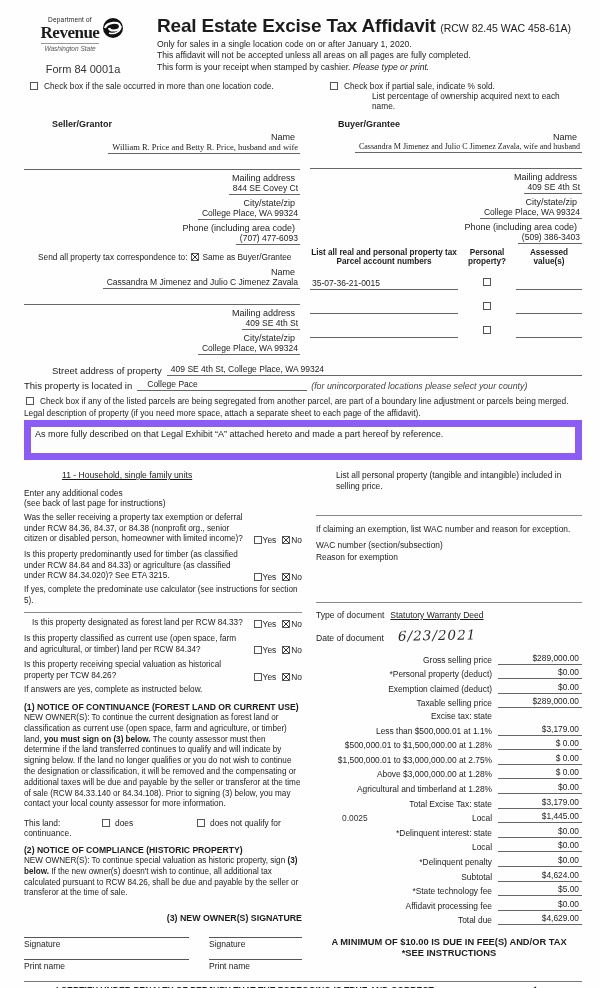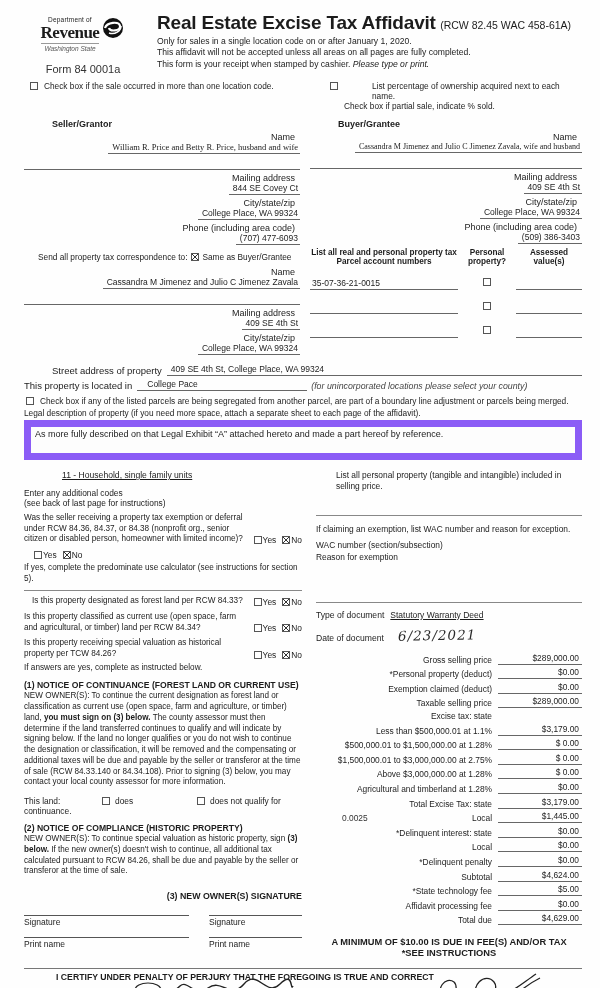--- a/index.html
+++ b/index.html
@@ -1,21 +1,21 @@
 <!DOCTYPE html>
 <html><head>
 <meta charset="utf-8">
 <style>
   * { margin:0; padding:0; box-sizing:border-box; }
   html,body { background:#fff; }
   body { width:600px; height:988px; font-family:"Liberation Sans", sans-serif; color:#1c1c1c; }
   .page { position:relative; width:600px; height:988px; overflow:hidden; padding:8px 18px 0 24px; background:#fefefe; }
 
   
-  .hdr { display:flex; align-items:flex-start; }
+  .hdr { display:flex; align-items:center; }
   .logo-block { width:118px; text-align:center; padding-top:8px; }
   .logo-row { display:flex; justify-content:center; align-items:flex-start; }
   .dept { font-size:6.5px; letter-spacing:.2px; }
   .rev { font-size:17px; font-weight:bold; letter-spacing:-.5px; font-family:"Liberation Serif", serif; }
   .wa { font-size:6.5px; font-style:italic; color:#555; border-top:1px solid #999; padding-top:1px; }
   .form-no { font-size:11px; margin-top:11px; color:#333; }
   .hdr-div { width:1px; background:#777; margin:2px 8px 0 6px; }
   .title-block { flex:1; padding-top:4px; }
   .title { font-size:19px; font-weight:bold; letter-spacing:-.2px; }
   .title-code { font-size:10.5px; }
@@ -157,22 +157,22 @@
   </div>
 
   <div class="cbrow">
     <div class="half-l">
       <span class="cb"></span>
       <span>Check box if the sale occurred in more than one location code.</span>
     </div>
     <div class="half-r">
       <span class="cb"></span>
       <div>
+        <div>Check box if partial sale, indicate % sold.</div>
         <div style="padding-left:28px;">List percentage of ownership acquired next to each name.</div>
-        <div>Check box if partial sale, indicate % sold.</div>
       </div>
     </div>
   </div>
 
   <div class="cols">
     <div class="col-l">
       <div class="party-h">Seller/Grantor</div>
       <div class="frow">
           <span class="lbl">Name</span>
           <span class="val serif">William R. Price and Betty R. Price, husband and wife</span>
@@ -282,20 +282,21 @@
     <div class="m-l">
       <div class="code-line">11 - Household, single family units</div>
       <div class="codes">Enter any additional codes</div>
       <div class="codes" style="margin-top:0;">(see back of last page for instructions)</div>
 
       <div class="q">
         <div class="qtext">Was the seller receiving a property tax exemption or deferral under RCW 84.36, 84.37, or 84.38 (nonprofit org., senior citizen or disabled person, homeowner with limited income)?</div>
         <div class="yn"><span class="cb"></span><span>Yes</span><span class="cb checked"></span><span>No</span></div>
       </div>
       <div class="q">
+        <div class="qtext">Is this property predominantly used for timber (as classified under RCW 84.84 and 84.33) or agriculture (as classified under RCW 84.34.020)? See ETA 3215.</div>
         <div class="yn"><span class="cb"></span><span>Yes</span><span class="cb checked"></span><span>No</span></div>
       </div>
       <div class="smnote">If yes, complete the predominate use calculator (see instructions for section 5).</div>
 
       <div class="divline"></div>
 
       <div class="q">
         <div class="qtext" style="padding-left:8px;">Is this property designated as forest land per RCW 84.33?</div>
         <div class="yn"><span class="cb"></span><span>Yes</span><span class="cb checked"></span><span>No</span></div>
       </div>

